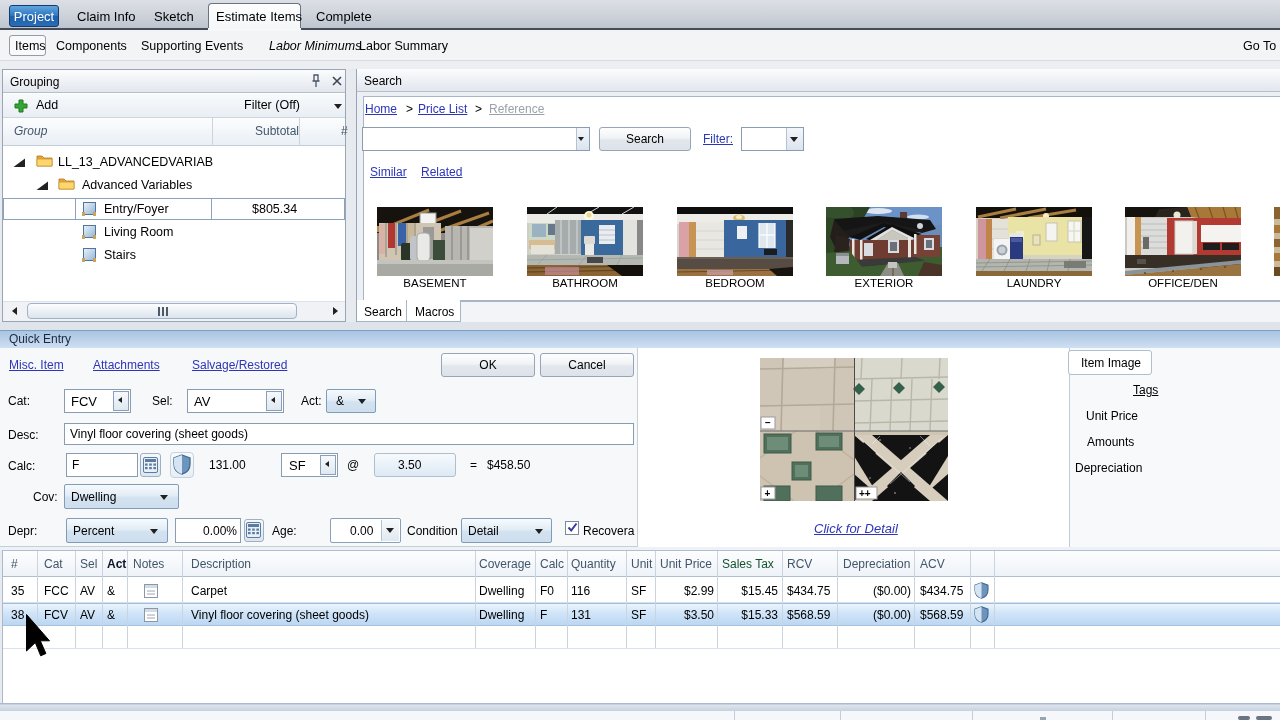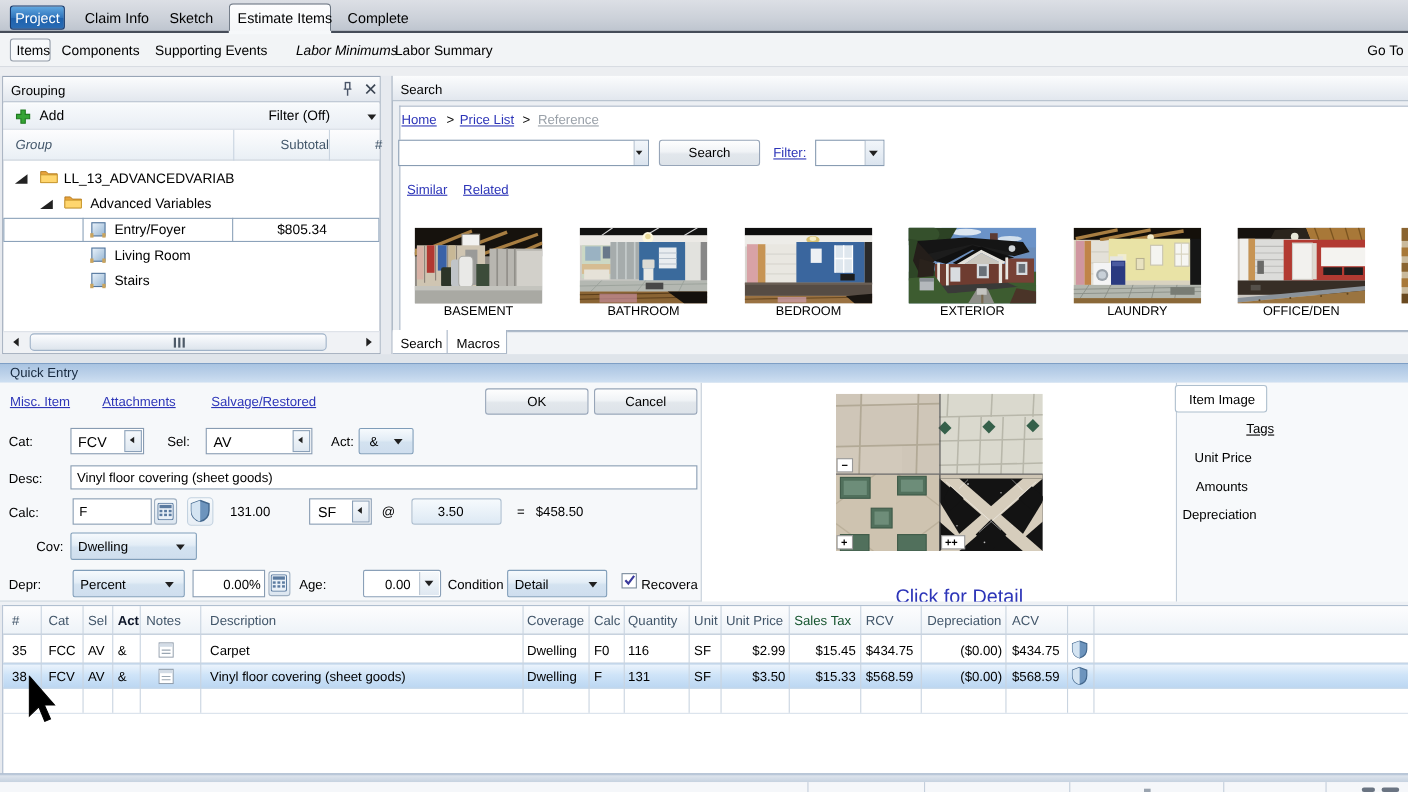--- a/index.html
+++ b/index.html
@@ -647,21 +647,21 @@
 
     <g font-family="Liberation Sans, sans-serif" font-size="10" font-weight="bold">
       <rect x="1" y="59" width="14" height="12" fill="#fff" stroke="#999"></rect>
       <text x="5" y="68" fill="#000">−</text>
       <rect x="1" y="129" width="14" height="12" fill="#fff" stroke="#999"></rect>
       <text x="4.5" y="138.5" fill="#000">+</text>
       <rect x="96" y="129" width="21" height="12" fill="#fff" stroke="#999"></rect>
       <text x="99" y="138.5" fill="#000">++</text>
     </g>
   </svg>
-  <div class="lnk" style="left:814px;top:184px;font-size:18px;">Click for Detail</div>
+  <div class="lnk" style="left:814px;top:173px;font-size:13px;font-style:italic;">Click for Detail</div>
 </div>
 
 <div class="abs" style="left:0;top:547px;width:1280px;height:3px;background:#eef1f5;"></div>
 <div class="abs" style="left:2px;top:550px;width:1278px;height:153px;background:#fff;border-left:1px solid #aab9cc;"></div>
 
 <div class="abs" style="left:3px;top:550px;width:1277px;height:27px;background:linear-gradient(#fdfdfe,#eef3f8);border-top:1px solid #b0bfd0;border-bottom:1px solid #b0bfd0;"></div>
 <div class="txt" style="left:11px;top:557px;color:#42566a;">#</div>
 <div class="txt" style="left:44px;top:557px;color:#42566a;">Cat</div>
 <div class="txt" style="left:80px;top:557px;color:#42566a;">Sel</div>
 <div class="txt" style="left:107px;top:557px;color:#0f172a;font-weight:bold;">Act</div>

